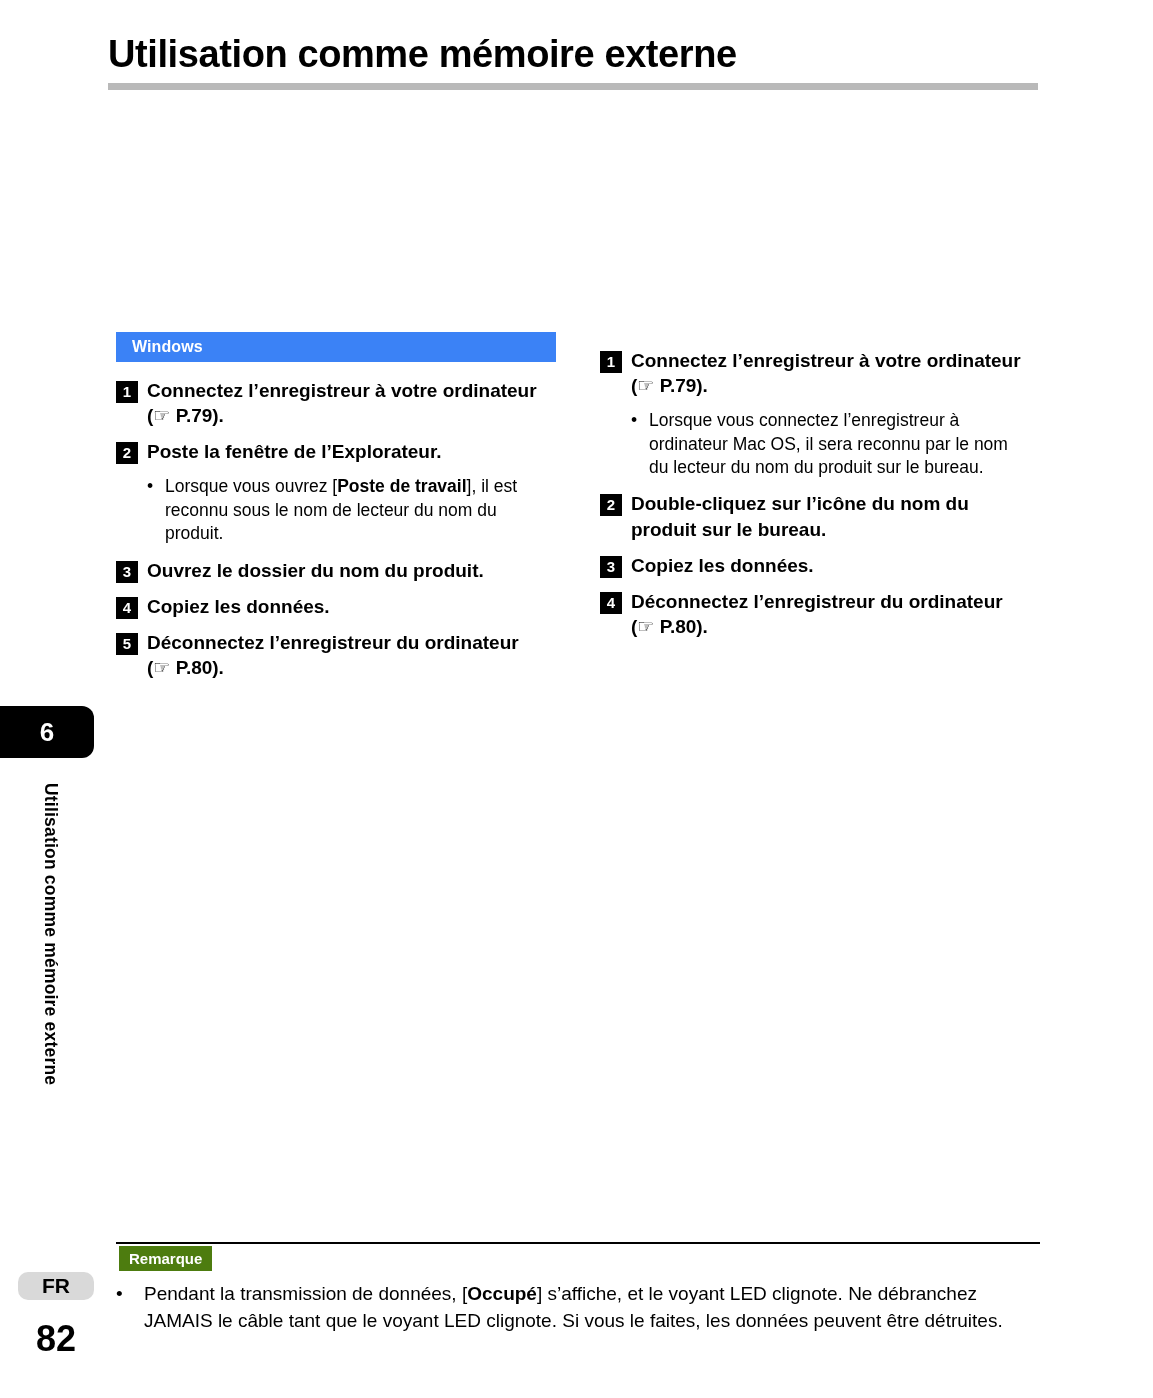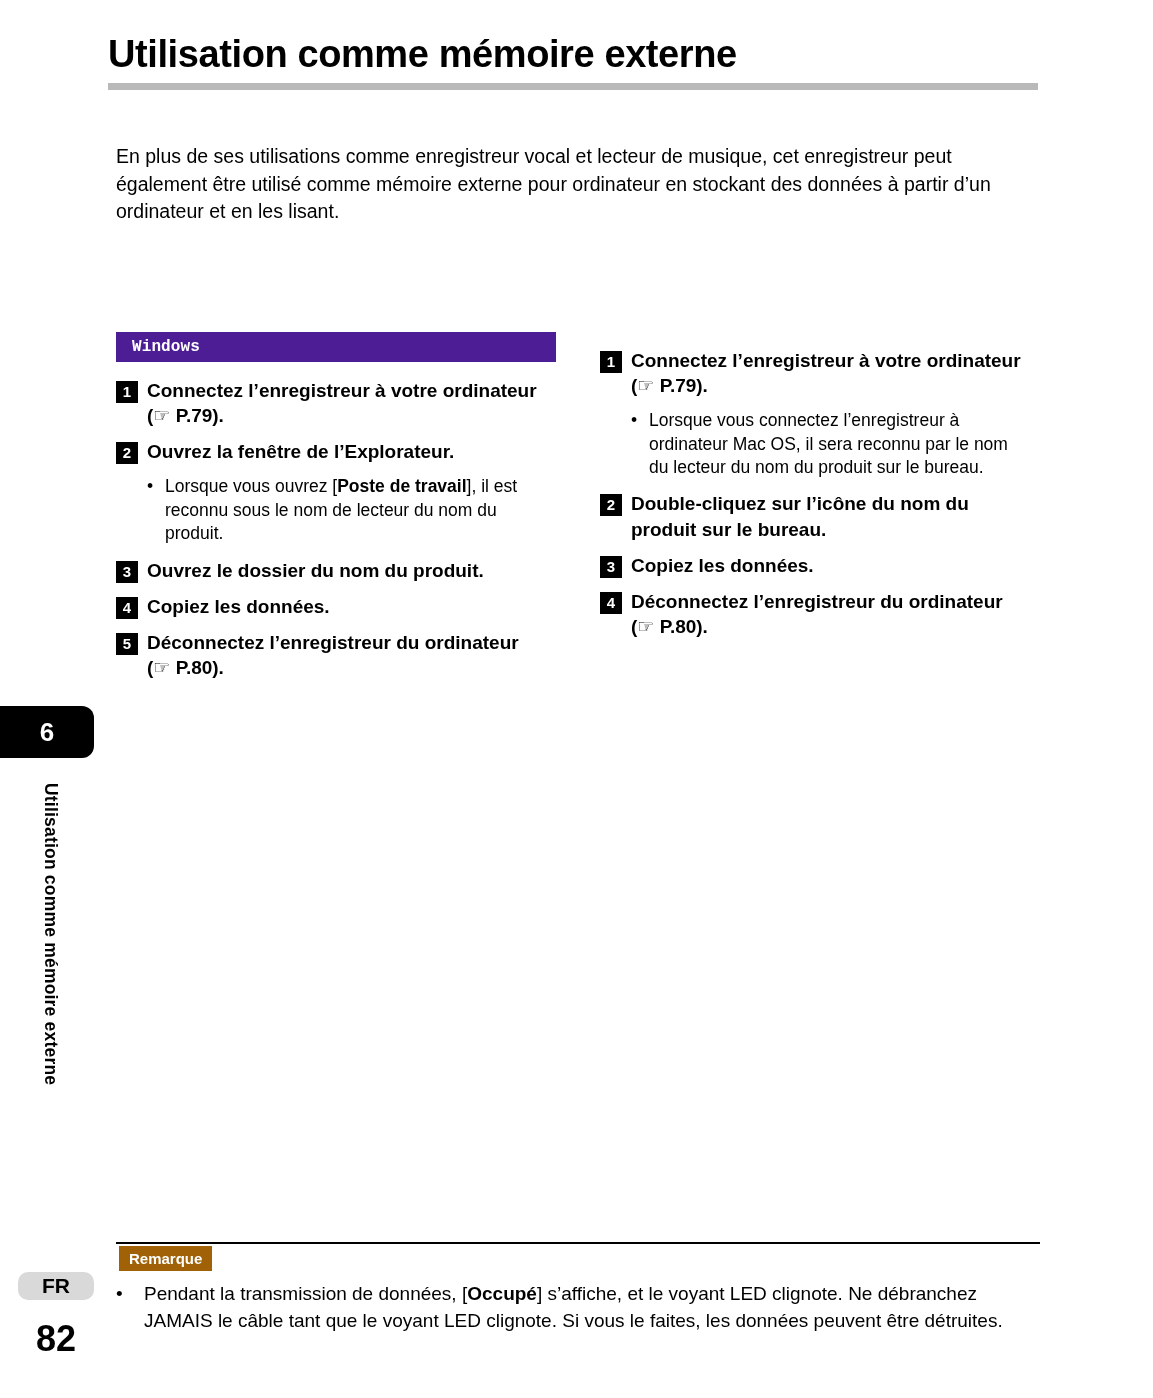--- a/index.html
+++ b/index.html
@@ -56,27 +56,26 @@
     left: 116px;
     top: 332px;
     width: 924px;
     display: flex;
     gap: 44px;
   }
   .col {
     width: 440px;
   }
   .col-head {
-    background: #4c1d95;
+    background: #3b82f6;
     color: #ffffff;
     font-size: 16px;
     font-weight: bold;
     padding: 6px 0 6px 16px;
     letter-spacing: 0.1px;
-    font-family: Liberation Mono, monospace;
   }
 
   .steps {
     margin-top: 16px;
   }
   .step {
     display: flex;
     align-items: flex-start;
     margin-bottom: 11px;
   }
@@ -154,21 +153,21 @@
     left: 116px;
     top: 1242px;
     width: 924px;
     height: 2px;
     background: #000000;
   }
   .note-label {
     position: absolute;
     left: 119px;
     top: 1246px;
-    background: #a16207;
+    background: #4d7c0f;
     color: #ffffff;
     font-size: 15px;
     font-weight: bold;
     padding: 4px 10px 4px 10px;
   }
   .note-body {
     position: absolute;
     left: 116px;
     top: 1281px;
     width: 924px;
@@ -216,37 +215,36 @@
 </style>
 </head>
 <body>
 
 <div class="page-head">
   <h1 class="page-title">Utilisation comme mémoire externe</h1>
   <div class="title-rule"></div>
 </div>
 
 <div class="intro">
-  <p>En plus de ses utilisations comme enregistreur vocal et lecteur de musique, cet enregistreur peut également être utilisé comme mémoire externe pour ordinateur en stockant des données à partir d’un ordinateur et en les lisant.</p>
 </div>
 
 <div class="columns">
 
   <div class="col">
     <div class="col-head">Windows</div>
     <div class="steps">
 
       <div class="step">
         <div class="step-num">1</div>
         <div class="step-text"><span>Connectez l’enregistreur à votre ordinateur (</span><span class="fingerpost">☞</span><span> P.79).</span></div>
       </div>
 
       <div class="step">
         <div class="step-num">2</div>
-        <div class="step-text">Ouvrez la fenêtre de l’Explorateur.</div>
+        <div class="step-text">Poste la fenêtre de l’Explorateur.</div>
       </div>
       <div class="bullets">
         <div class="bullet">
           <span class="dot">•</span>
           <span class="btxt"><span>Lorsque vous ouvrez [</span><b>Poste de travail</b><span>], il est reconnu sous le nom de lecteur du nom du produit.</span></span>
         </div>
       </div>
 
       <div class="step">
         <div class="step-num">3</div>

